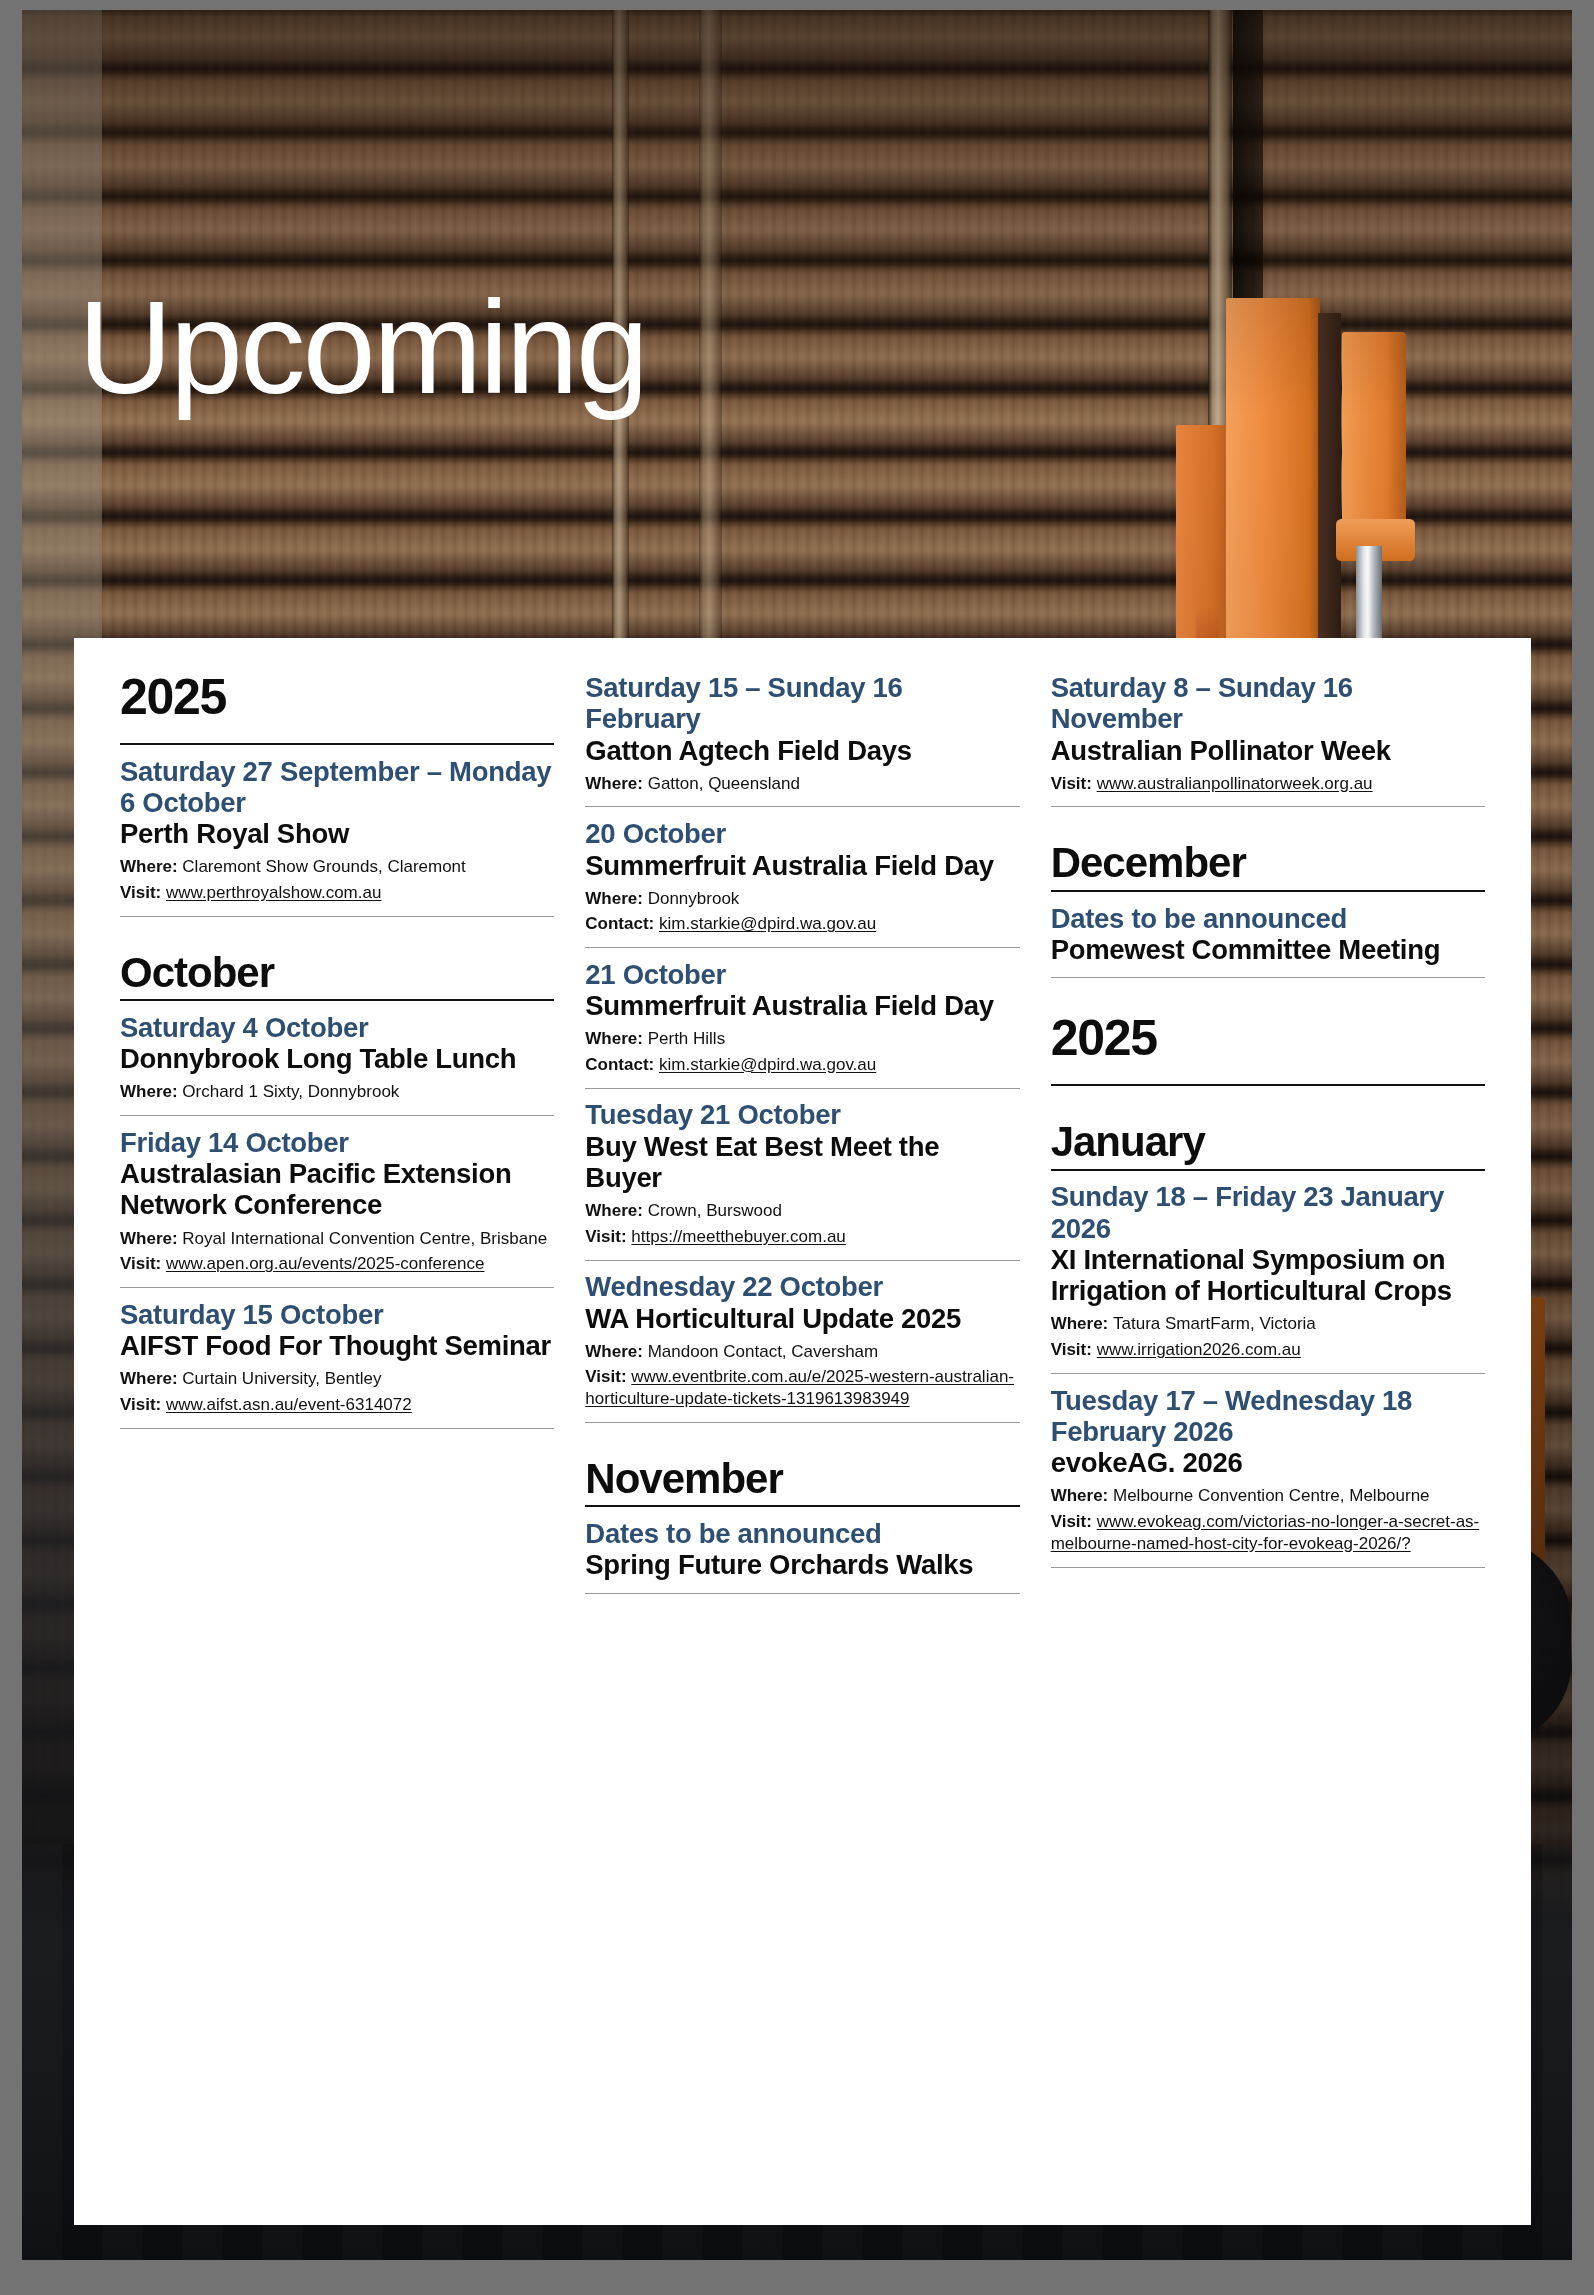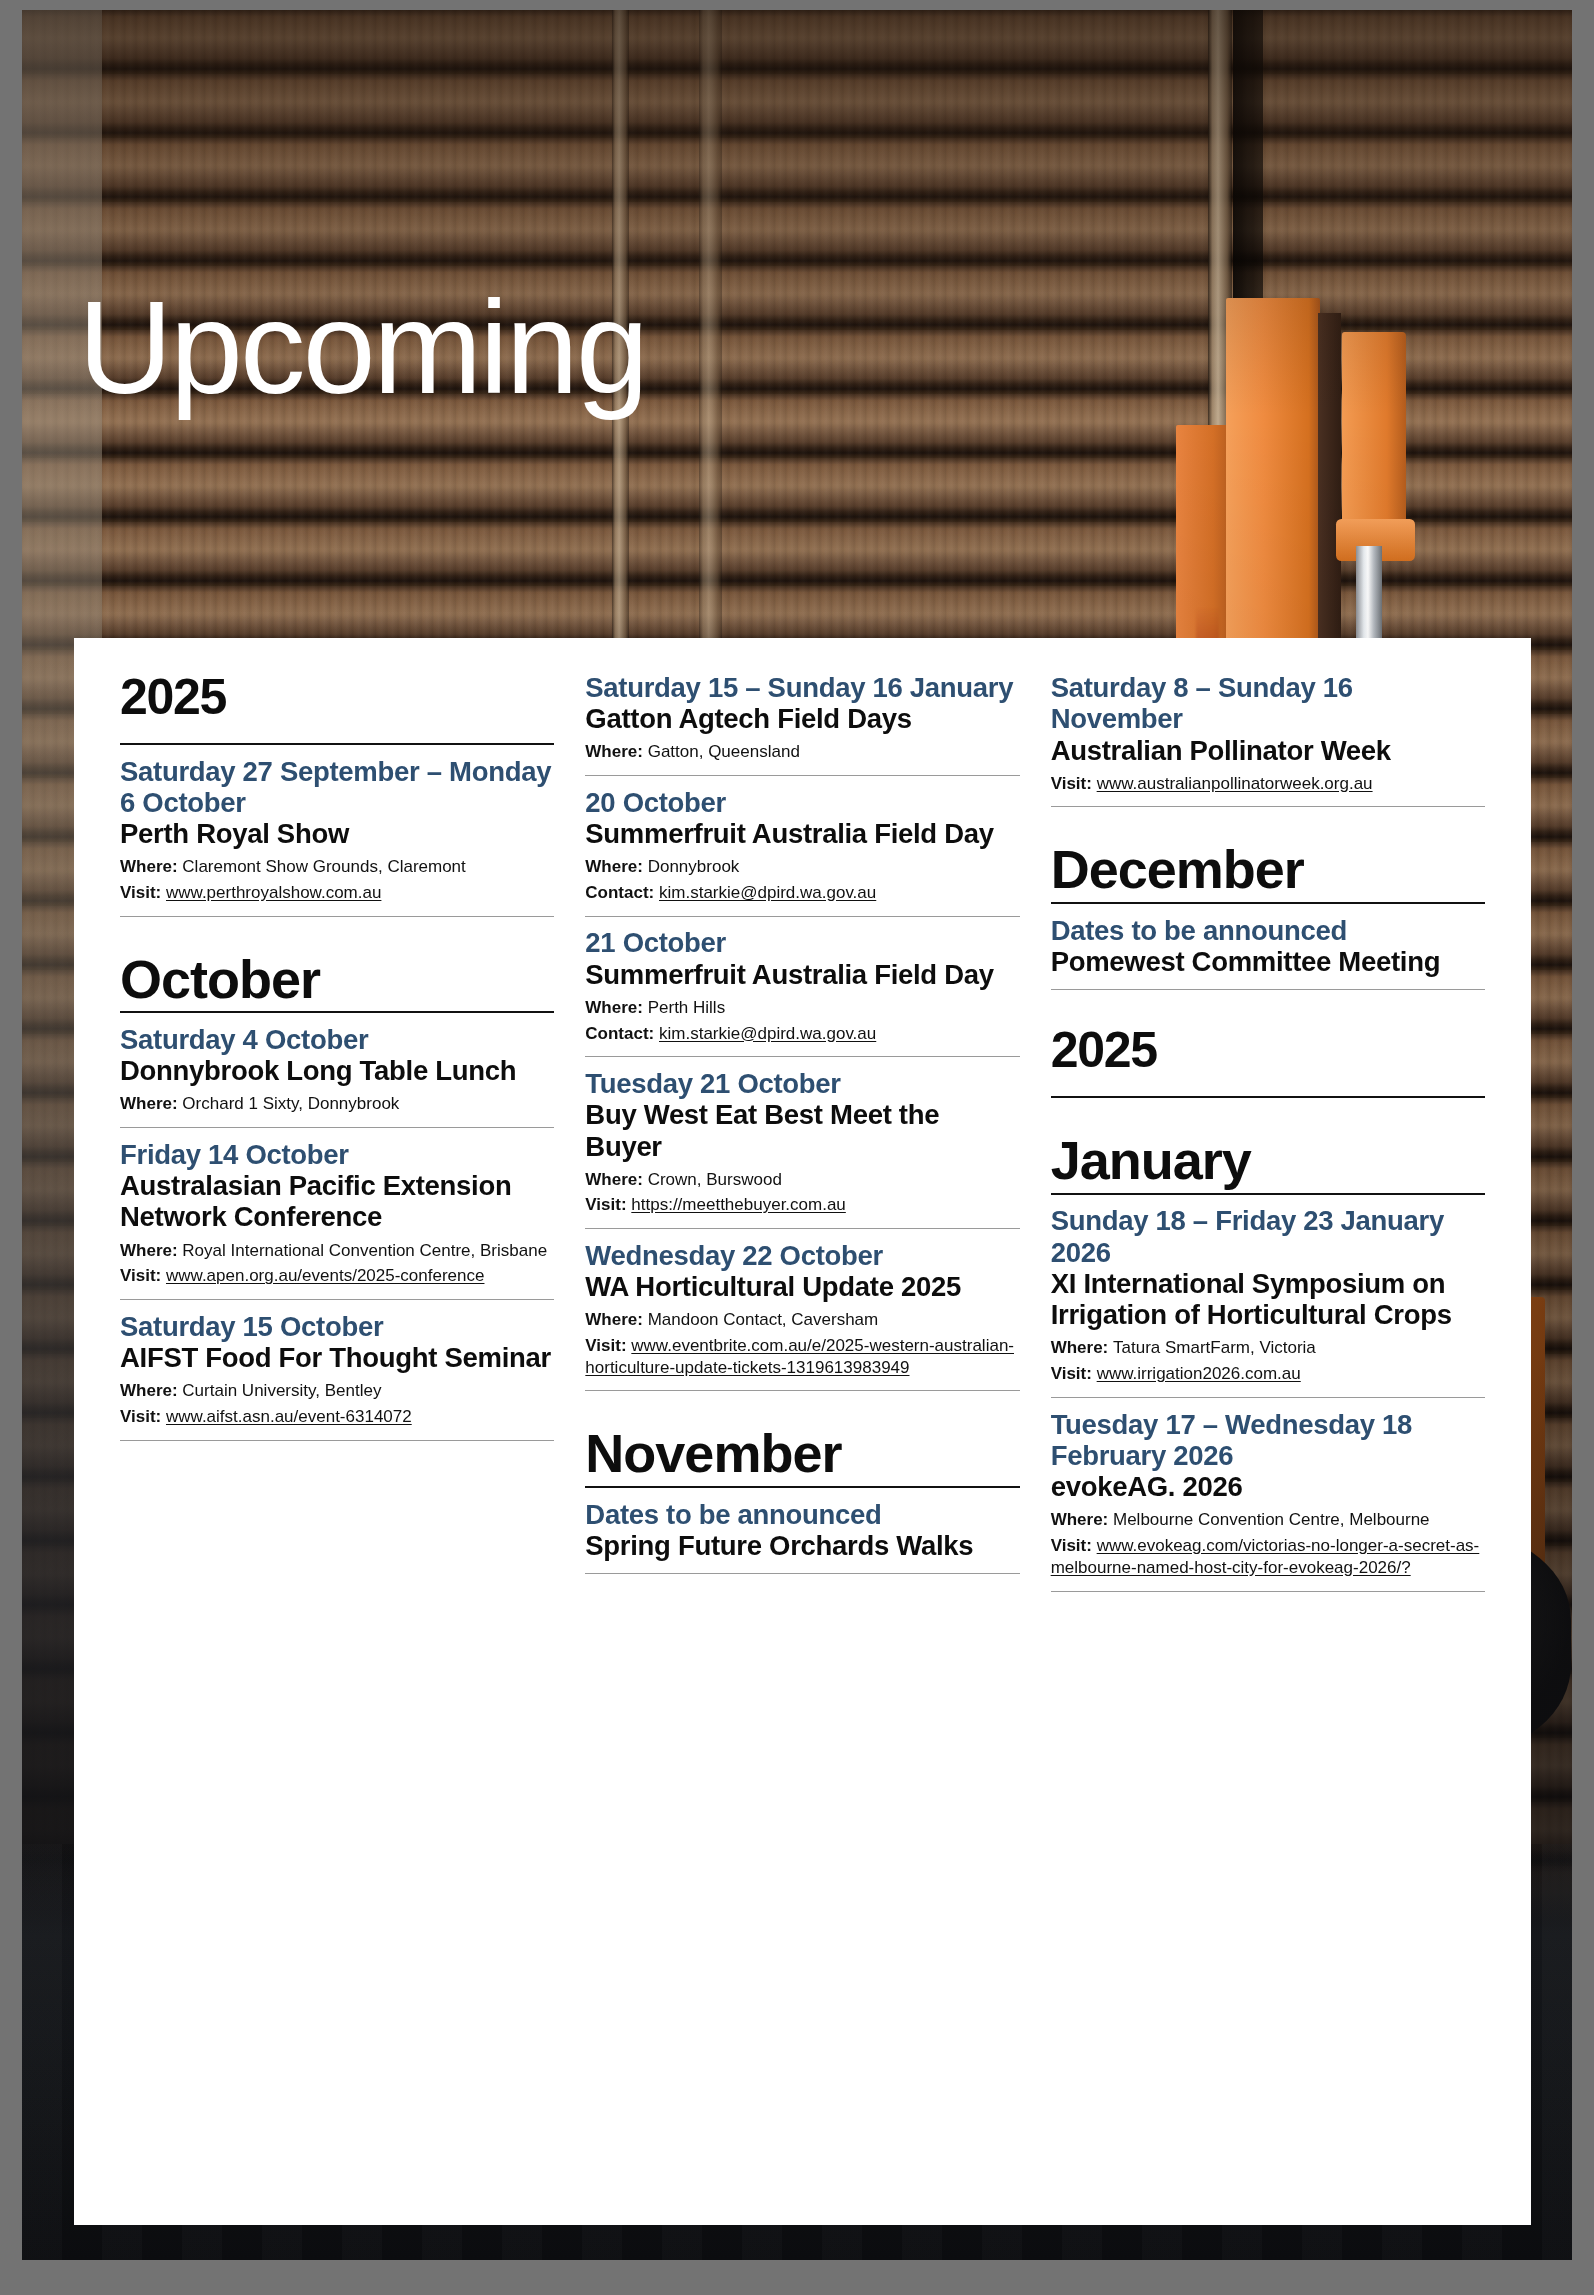--- a/index.html
+++ b/index.html
@@ -200,21 +200,21 @@
   
   .year-head {
     font-size: 50px;
     font-weight: 700;
     letter-spacing: -1.3px;
     color: #0d0d0d;
     line-height: 1.0;
     padding-bottom: 21px;
   }
   .month-head {
-    font-size: 54px;
+    font-size: 42px;
     font-weight: 700;
     letter-spacing: -1px;
     color: #0d0d0d;
     line-height: 1.0;
     padding-bottom: 5.4px;
   }
   .year-head.spaced, .month-head.spaced { margin-top: 35px; }
 
   .rule {
     border: 0;
@@ -324,21 +324,21 @@
           <div class="event">
             <div class="ev-date">Saturday 15 October</div>
             <div class="ev-title">AIFST Food For Thought Seminar</div>
             <div class="ev-meta"><b>Where: </b><span>Curtain University, Bentley</span></div>
             <div class="ev-meta"><b>Visit: </b><span class="lnk">www.aifst.asn.au/event-6314072</span></div>
           </div>
           <hr class="rule thin">
         </div>
         <div class="col">
           <div class="event">
-            <div class="ev-date">Saturday 15 – Sunday 16 January</div>
+            <div class="ev-date">Saturday 15 – Sunday 16 February</div>
             <div class="ev-title">Gatton Agtech Field Days</div>
             <div class="ev-meta"><b>Where: </b><span>Gatton, Queensland</span></div>
           </div>
           <hr class="rule thin">
           <div class="event">
             <div class="ev-date">20 October</div>
             <div class="ev-title">Summerfruit Australia Field Day</div>
             <div class="ev-meta"><b>Where: </b><span>Donnybrook</span></div>
             <div class="ev-meta"><b>Contact: </b><span class="lnk">kim.starkie@dpird.wa.gov.au</span></div>
           </div>

